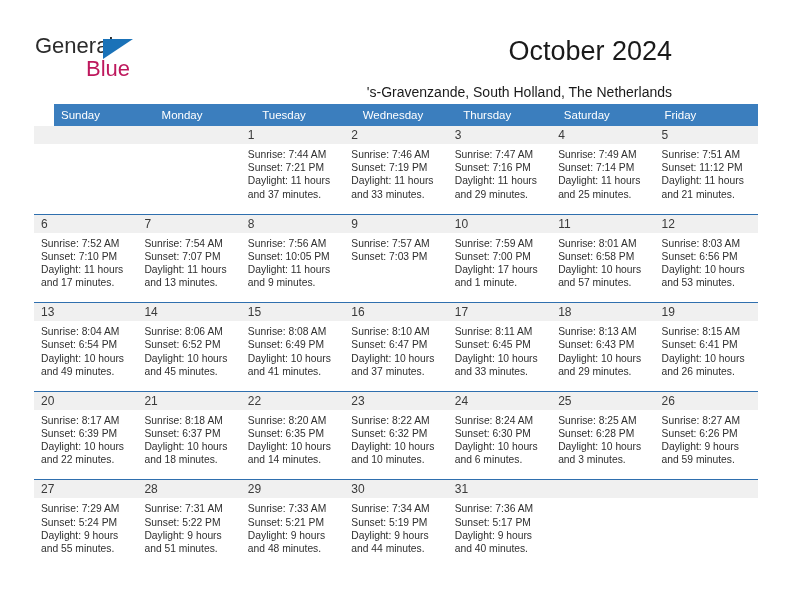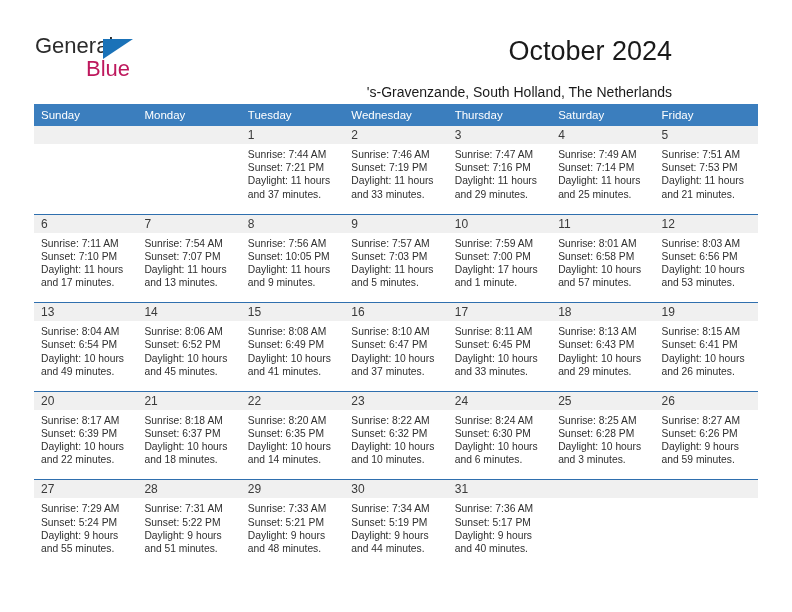--- a/index.html
+++ b/index.html
@@ -87,20 +87,21 @@
     position: absolute;
     left: 34px;
     top: 104px;
     width: 724px;
   }
   .weekdays {
     display: grid;
     grid-template-columns: repeat(7, 1fr);
     background: #3b7ebe;
     height: 22px;
+    margin-left: 20px;
   }
   .weekday {
     color: #ffffff;
     font-size: 11.5px;
     line-height: 22px;
     padding-left: 7px;
     white-space: nowrap;
     overflow: hidden;
   }
 
@@ -219,32 +220,32 @@
               <div>Sunset: 7:14 PM</div>
               <div class="daylight">Daylight: 11 hours and 25 minutes.</div>
             </div>
           </div>
           <div class="day">
             <div class="day-number-band">
               <div class="day-number">5</div>
             </div>
             <div class="day-info">
               <div>Sunrise: 7:51 AM</div>
-              <div>Sunset: 7:53 PM</div>
+              <div>Sunset: 11:12 PM</div>
               <div class="daylight">Daylight: 11 hours and 21 minutes.</div>
             </div>
           </div>
         </div>
         <div class="week">
           <div class="day">
             <div class="day-number-band">
               <div class="day-number">6</div>
             </div>
             <div class="day-info">
-              <div>Sunrise: 7:11 AM</div>
+              <div>Sunrise: 7:52 AM</div>
               <div>Sunset: 7:10 PM</div>
               <div class="daylight">Daylight: 11 hours and 17 minutes.</div>
             </div>
           </div>
           <div class="day">
             <div class="day-number-band">
               <div class="day-number">7</div>
             </div>
             <div class="day-info">
               <div>Sunrise: 7:54 AM</div>
@@ -262,21 +263,20 @@
               <div class="daylight">Daylight: 11 hours and 9 minutes.</div>
             </div>
           </div>
           <div class="day">
             <div class="day-number-band">
               <div class="day-number">9</div>
             </div>
             <div class="day-info">
               <div>Sunrise: 7:57 AM</div>
               <div>Sunset: 7:03 PM</div>
-              <div class="daylight">Daylight: 11 hours and 5 minutes.</div>
             </div>
           </div>
           <div class="day">
             <div class="day-number-band">
               <div class="day-number">10</div>
             </div>
             <div class="day-info">
               <div>Sunrise: 7:59 AM</div>
               <div>Sunset: 7:00 PM</div>
               <div class="daylight">Daylight: 17 hours and 1 minute.</div>

